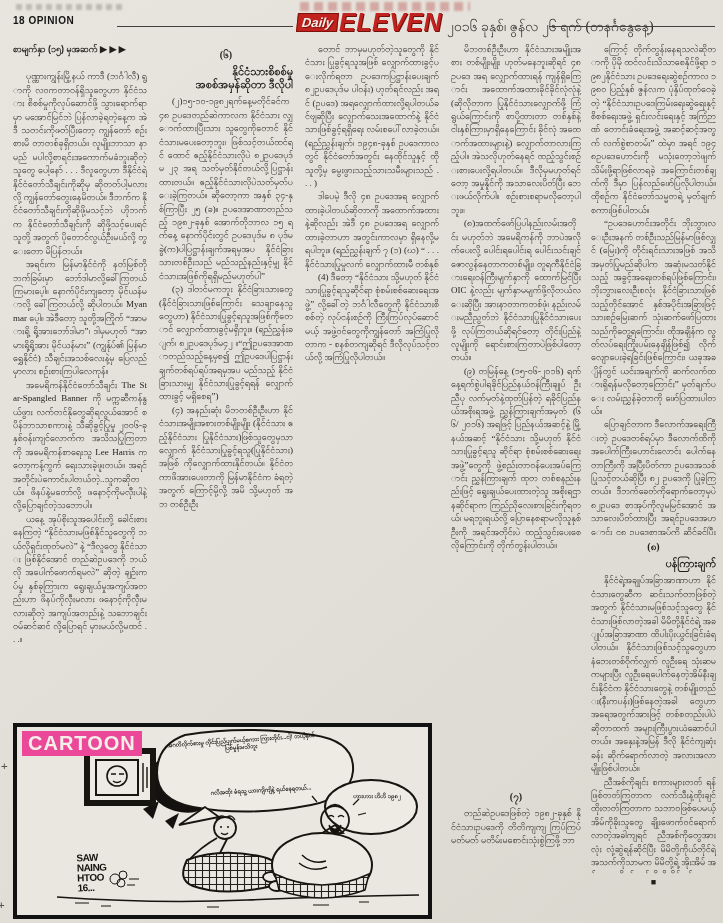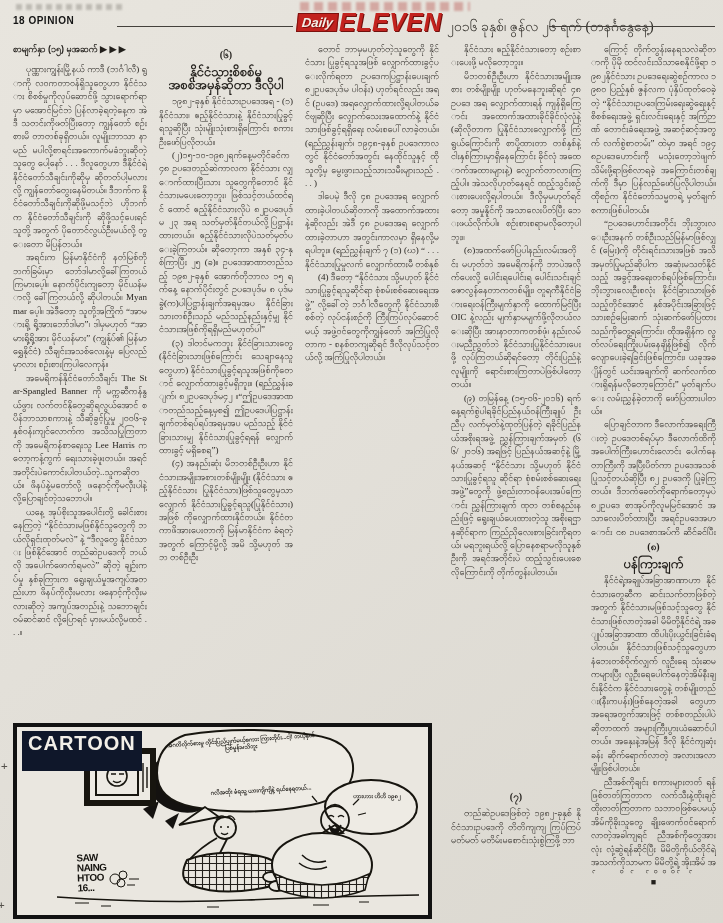--- a/index.html
+++ b/index.html
@@ -28,31 +28,31 @@
   .col{position:absolute;top:43px;width:134px;text-align:justify;font-size:9px;line-height:13.4px;
         word-break:break-all;overflow:hidden;}
   #col1{left:13px;height:672px;}
   #col2{left:159px;height:676px;}
   #col3{left:305px;height:676px;}
   #col4{left:451px;width:130px;height:877px;}
   #col5{left:591px;width:125px;height:877px;}
   .seg{overflow:hidden;}
   .para{text-indent:13px;}
   .continuation{font-family:"Liberation Sans",sans-serif;font-weight:bold;font-size:9px;
-        text-align:left;margin-bottom:7px;white-space:nowrap;}
+        text-align:left;margin-bottom:14px;white-space:nowrap;}
   .section-num{text-align:center;font-weight:bold;font-size:10px;margin:5px 0 4px;}
-  .heading{font-weight:bold;font-size:13px;line-height:13px;text-align:center;
+  .heading{font-weight:bold;font-size:11px;line-height:13px;text-align:right;
         white-space:pre-line;margin-bottom:4px;}
   .end-mark{position:absolute;left:0;top:833px;width:100%;text-align:center;font-size:9px;}
   
   #cartoon{position:absolute;left:13px;top:723px;width:419px;height:196px;box-sizing:border-box;
         background:#eae7e0;border:4px solid #121212;}
-  .cartoon-label{position:absolute;left:5px;top:4px;z-index:3;background:#0f172a;color:#f2efe8;
+  .cartoon-label{position:absolute;left:5px;top:4px;z-index:3;background:#ec4899;color:#f2efe8;
         font-family:"Liberation Sans",sans-serif;font-weight:bold;font-size:20px;line-height:24px;
-        padding:0 6px 16px;letter-spacing:1px;}
+        padding:0 6px 1px;letter-spacing:1px;}
   #cartoon svg{position:absolute;left:0;top:0;z-index:1;}
   .bubble-text{position:absolute;z-index:2;font-size:6px;line-height:7px;text-align:center;
         color:#15130f;font-weight:bold;}
   #bubble1{left:148px;top:10px;width:152px;transform:rotate(-4deg);}
   #bubble2{left:192px;top:60px;width:104px;transform:rotate(-3deg);}
   #bubble3{left:326px;top:66px;width:68px;}
   .signature{position:absolute;z-index:2;left:60px;top:126px;font-family:"Liberation Sans",sans-serif;
         font-weight:bold;font-size:10px;line-height:10px;letter-spacing:-.5px;color:#15130f;
         white-space:pre-line;transform:rotate(-2deg);}
   
@@ -85,38 +85,36 @@
         <div class="para">အမေရိကန်နိုင်ငံတော်သီချင်း The Star-Spangled Banner ကို မက္ကဆီကန်နွယ်ဖွား လက်တင်နိုတွေဆိုရလွယ်အောင် စပိန်ဘာသာစကားနဲ့ သီဆိုခွင့်ပြုမှု ၂၀၀၆-ခုနှစ်ဝန်းကျင်လောက်က အသိသပြုကြတာကို အမေရိကန်စာရေးသူ Lee Harris ကတော့ကန့်ကွက် ရေးသားခဲ့ဖူးတယ်။ အရင်အတိုင်းပဲကောင်းပါတယ်တဲ့..သူကဆိုတယ်။ ဖိနပ်နဲ့မတော်လို့ ဖနောင့်ကိုမလှီးပါနဲ့လို့ပြောချင်တဲ့သဘောပါ။</div>
         <div class="para">ယနေ့ အုပ်စိုးသူအပေါင်းတို့ ခေါင်းစားနေကြတဲ့ “နိုင်ငံသားမဖြစ်နိုင်သူတွေကို ဘယ်လိုရှင်းထုတ်မလဲ” နဲ့ “ဒီလူတွေ နိုင်ငံသား ဖြစ်နိုင်အောင် တည်ဆဲဥပဒေကို ဘယ်လို အပေါက်ဖောက်ရမလဲ” ဆိုတဲ့ ချဉ်းကပ်မှု နှစ်ခုကြားက ရွေးချယ်မှုအကျပ်အတည်းဟာ ဖိနပ်ကိုလှီးမလား ဖနောင့်ကိုလှီးမလားဆိုတဲ့ အကျပ်အတည်းနဲ့ သဘောချင်းဝမ်ဆင်ဆင် လို့ပြောရင် မှားမယ်လို့မထင် . . .။</div>
       </div>
   </div>
 
   <div class="col" id="col2">
     <div class="section-num">(၆)</div>
     <div class="heading">နိုင်ငံသားစိစစ်မှု
 အစစ်အမှန်ဆိုတာ ဒီလိုပါ</div>
     <div class="seg" style="height:624px;">
-        <div class="para">၁၉၈၂-ခုနှစ် နိုင်ငံသားဥပဒေအရ - (၁) နိုင်ငံသား၊ ဧည့်နိုင်ငံသားနဲ့ နိုင်ငံသားပြုခွင့်ရသူဆိုပြီး သုံးမျိုးသုံးစားရှိကြောင်း စကားဦးဖော်ပြလိုတယ်။</div>
         <div class="para">(၂)၁၅-၁၀-၁၉၈၂ရက်နေ့မတိုင်ခင်က ၄၈ ဥပဒေတည်ဆဲကာလက နိုင်ငံသား လျှောက်ထားပြီးသား သူတွေကိုတောင် နိုင်ငံသားမပေးတော့ဘူး၊ ဖြစ်သင့်တယ်ထင်ရင် ထောင် ဧည့်နိုင်ငံသားလိုပဲ ၈၂ဥပဒေပုဒ်မ ၂၃ အရ သတ်မှတ်နိုင်တယ်လို့ပြဋ္ဌာန်းထားတယ်။ ဧည့်နိုင်ငံသားလိုပဲသတ်မှတ်ပေးခဲ့ကြတယ်။ ဆိုတော့ကာ အနှစ် ၃၄-နှစ်ကြာပြီး ၂၅ (ခ)။ ဥပဒေအာဏာတည်သည့် ၁၉၈၂-ခုနှစ် အောက်တိုဘာလ ၁၅ ရက်နေ့ နောက်ပိုင်းတွင် ဥပဒေပုဒ်မ ၈ ပုဒ်မခွဲ(က)ပါပြဋ္ဌာန်းချက်အရမှအပ နိုင်ငံခြားသားတစ်ဦးသည် မည်သည့်နည်းနှင့်မျှ နိုင်ငံသားအဖြစ်ကိုရရှိမည်မဟုတ်ပါ”</div>
         <div class="para">(၃) ဒါတင်မကဘူး နိုင်ငံခြားသားတွေ (နိုင်ငံခြားသားဖြစ်ကြောင်း သေချာနေသူတွေဟာ) နိုင်ငံသားပြုခွင့်ရသူအဖြစ်ကိုတောင် လျှောက်ထားခွင့်မရှိဘူး။ (ရည်ညွှန်းချက်၊ ၈၂ဥပဒေပုဒ်မ၄၂ ။“ဤဥပဒေအာဏာတည်သည့်နေ့မှစ၍ ဤဥပဒေပါပြဋ္ဌာန်းချက်တစ်ရပ်ရပ်အရမှအပ မည်သည့် နိုင်ငံခြားသားမျှ နိုင်ငံသားပြုခွင့်ရရန် လျှောက်ထားခွင့် မရှိစေရ”)</div>
         <div class="para">(၄) အနည်းဆုံး မိဘတစ်ဦးဦးဟာ နိုင်ငံသားအမျိုးအစားတစ်မျိုးမျိုး (နိုင်ငံသား ဧည့်နိုင်ငံသား ပြုနိုင်ငံသား)ဖြစ်သူတွေမှသာ လျှောက် နိုင်ငံသားပြုခွင့်ရသူ(ပြုနိုင်ငံသား)အဖြစ် ကိုလျှောက်ထားနိုင်တယ်။ နိုင်ငံတကာဖိအားပေးတာကို မြန်မာနိုင်ငံက ခံရတဲ့အတွက် ကြောင့်မို့လို့ အမိ သို့မဟုတ် အဘ တစ်ဦးဦး</div>
       </div>
   </div>
 
   <div class="col" id="col3">
     <div class="seg" style="height:676px;">
         <div class="para">တောင် ဘာမှမဟုတ်တဲ့သူတွေကို နိုင်ငံသား ပြုခွင့်ရသူအဖြစ် လျှောက်ထားခွင့်ပေးလိုက်ရတာ ဥပဒေကပြဋ္ဌာန်းပေးချက် ၈၂ဥပဒေပုဒ်မ ပါဝန်း) ဟုတ်ရင်လည်း အရင် (ဥပဒေ) အရလျှောက်ထားလို့ရပါတယ်ခင်ဗျဆိုပြီး လျှောက်သေးအထောက်နဲ့ နိုင်ငံသားဖြစ်ခွင့်ရရှိရေး လမ်းစပေါ်လာခဲ့တယ်။ (ရည်ညွှန်းချက်၊ ၁၉၄၈-ခုနှစ် ဥပဒေကာလတွင် နိုင်ငံတော်အတွင်း နေထိုင်သူနှင့် ထိုသူတို့မှ မွေးဖွားသည့်သားသမီးများသည် . . . )</div>
         <div class="para">ဒါပေမဲ့ ဒီလို ၄၈ ဥပဒေအရ လျှောက်ထားခဲ့ပါတယ်ဆိုတာကို အထောက်အထားနဲ့ဆိုလည်း အဲဒီ ၄၈ ဥပဒေအရ လျှောက်ထားခဲ့တာဟာ အတွင်းကာလမှာ ရှိနေလို့မရပါဘူး။ (ရည်ညွှန်းချက် ၇ (၁) (ဃ) “ . . . နိုင်ငံသားပြုမှုလက် လျှောက်ထားမီ တစ်နှစ်</div>
         <div class="para">(4) ဒီတော့ “နိုင်ငံသား သို့မဟုတ် နိုင်ငံသားပြုခွင့်ရသူဆိုင်ရာ စုံစမ်းစစ်ဆေးရေးအဖွဲ့” လို့ခေါ်တဲ့ ဘင်္ဂါလီတွေကို နိုင်ငံသားစိစစ်တဲ့ လုပ်ငန်းစဉ်ကို ကြီးကြပ်လုပ်ဆောင်မယ့် အဖွဲ့ဝင်တွေကိုကျွန်တော် အကြံပြုလိုတာက - စနစ်တကျဆိုရင် ဒီလိုလုပ်သင့်တယ်လို့ အကြံပြုလိုပါတယ်။</div>
       </div>
   </div>
 
   <div class="col" id="col4">
     <div class="seg" style="height:742px;">
-        <div class="para">နိုင်ငံသား ဧည့်နိုင်ငံသားတော့ စဉ်းစားပေးဖို့ မလိုတော့ဘူး။</div>
         <div class="para">မိဘတစ်ဦးဦးဟာ နိုင်ငံသားအမျိုးအစား တစ်မျိုးမျိုး ဟုတ်မနေဘူးဆိုရင် ၄၈ ဥပဒေ အရ လျှောက်ထားရန် ကျန်ရှိကြောင်း အထောက်အထားခိုင်ခိုင်လုံလုံနဲ့ (ဆိုလိုတာက ပြုနိုင်ငံသားလျှောက်ဖို့ ကြံရွယ်ကြောင်းကို စာပို့ထားတာ တစ်နှစ်နဲ့ ငါးနှစ်ကြားမှာရှိနေကြောင်း ခိုင်လုံ အထောက်အထားများနဲ့) လျှောက်တာလားကြည့်ပါ။ အဲသလိုဟုတ်နေရင် ထည့်သွင်းစဉ်းစားပေးလို့ရပါတယ်။ ဒီလိုမှမဟုတ်ရင်တော့ အမှုနိူင်ကို အသာလေးပိတ်ပြီး ဘေးဖယ်လိုက်ပါ။ စဉ်းစားစရာမလိုတော့ပါဘူး။</div>
         <div class="para">(၈)အထက်ဖော်ပြပါနည်းလမ်းအတိုင်း မဟုတ်ဘဲ အမေရိကန်ကို ဘာပဲအလိုက်ပေးလို့ ပေါင်းရပေါင်းရ ပေါင်းသင်းချင်ဇောလွန်နေတာကတစ်မျိုး၊ တူရကီနိုင်ငံခြားရေးဝန်ကြီးမျက်နှာကို ထောက်မြင်ပြီး OIC နဲ့လည်း မျက်နှာမမျက်ဖို့လိုတယ်လေးဆိုပြီး အားနာတာကတစ်ဖုံ၊ နည်းလမ်းမညီညွတ်ဘဲ နိုင်ငံသားပြုနိုင်ငံသားပေးဖို့ လုပ်ကြတယ်ဆိုရင်တော့ တိုင်းပြည်နဲ့လူမျိုးကို ရောင်းစားကြတာပဲဖြစ်ပါတော့တယ်။</div>
         <div class="para">(၉) တမြန်နေ့ (၁၅-၀၆-၂၀၁၆) ရက် နေ့ရက်စွဲပါရခိုင်ပြည်နယ်ဝန်ကြီးချုပ် ဦးညီပု လက်မှတ်နဲ့ထုတ်ပြန်တဲ့ ရခိုင်ပြည်နယ်အစိုးရအဖွဲ့ ညွှန်ကြားချက်အမှတ် (၆၆/ ၂၀၁၆) အရဖြင့် ပြည်နယ်အဆင့်နဲ့ မြို့နယ်အဆင့် “နိုင်ငံသား သို့မဟုတ် နိုင်ငံသားပြုခွင့်ရသူ ဆိုင်ရာ စုံစမ်းစစ်ဆေးရေးအဖွဲ့”တွေကို ဖွဲ့စည်းတာဝန်ပေးအပ်ကြောင်း ညွှန်ကြားချက် ထုတ တစ်စနည်းနည်းဖြင့် ရွေးချယ်ပေးထားတဲ့သူ အစိုးရဌာနဆိုင်ရာက ကြည်ညိုလေးစားခြင်းကိုရတယ်၊ မရဘူးရယ်လို့ ပြောနေစရာမလိုသူနှစ်ဦးကို အရင်အတိုင်းပဲ ထည့်သွင်းပေးစေလိုကြောင်းကို တိုက်တွန်းပါတယ်။</div>
       </div>
     <div class="section-num">(၇)</div>
     <div class="seg" style="height:75px;">
         <div class="para">တည်ဆဲဥပဒေဖြစ်တဲ့ ၁၉၈၂-ခုနှစ် နိုင်ငံသားဥပဒေကို တိတိကျကျ ကြပ်ကြပ်မတ်မတ် မတိမ်းမစောင်းသုံးစွဲကြဖို့ ဘာ</div>
       </div>
   </div>
 

